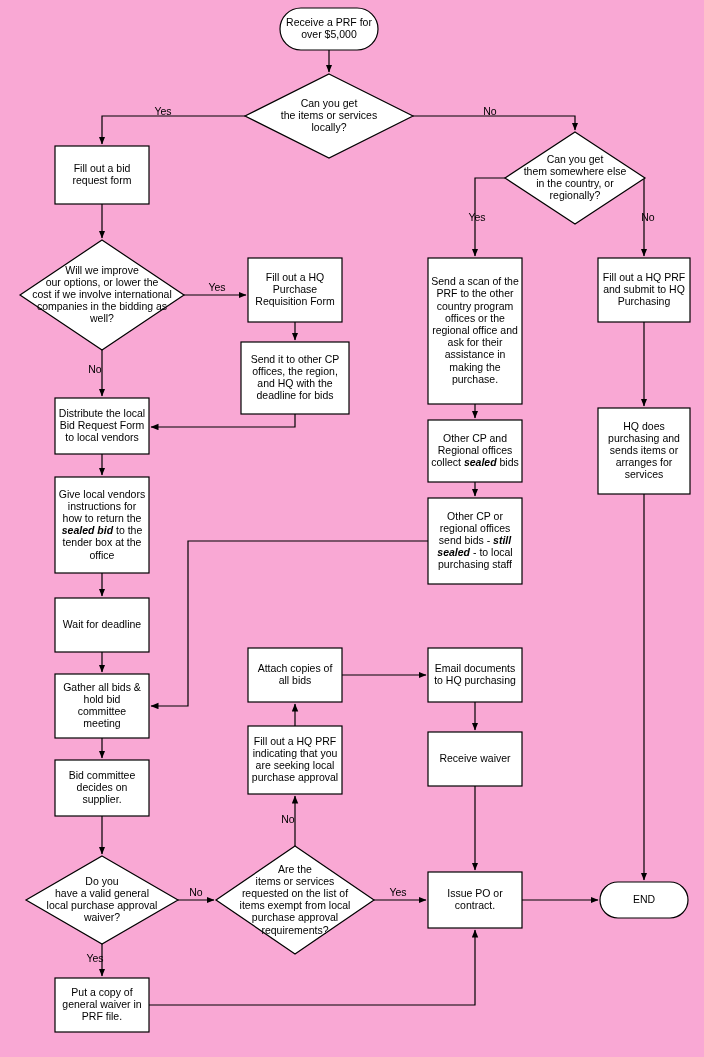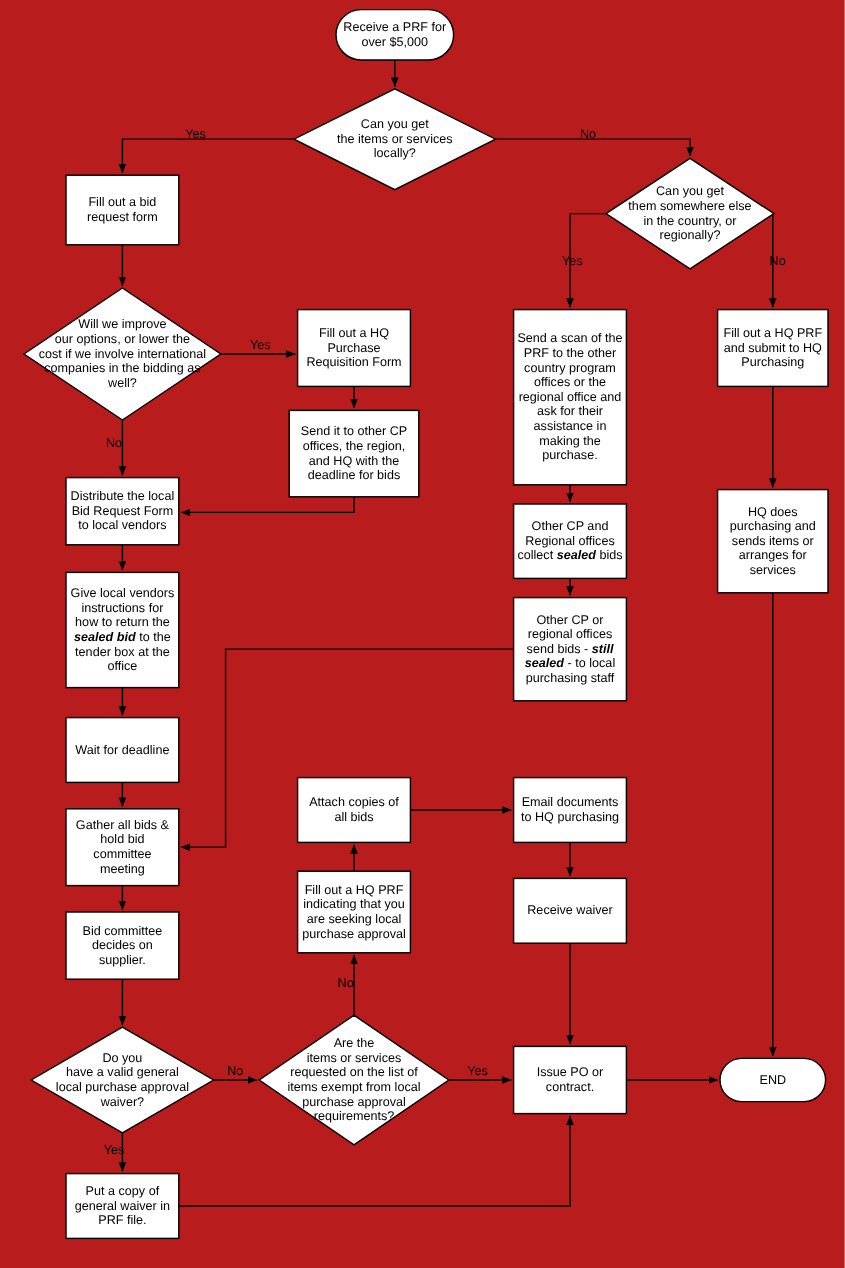--- a/index.html
+++ b/index.html
@@ -1,17 +1,17 @@
 <!DOCTYPE html>
 <html><head>
 <meta charset="utf-8">
 <style>
   html,body{margin:0;padding:0;background:#ffffff;}
   body{font-family:"Liberation Sans","DejaVu Sans",sans-serif;}
-  #chart-root{position:relative;width:704px;height:1057px;background:#b91c1c;overflow:hidden;}
+  #chart-root{position:relative;width:704px;height:1057px;background:#f9a8d4;overflow:hidden;}
   svg{display:block;}
   .node-shape{fill:#ffffff;stroke:#000000;stroke-width:1.2;}
   .edge-line{stroke:#000000;stroke-width:1.2;fill:none;}
   .node-text{font-family:"Liberation Sans","DejaVu Sans",sans-serif;font-size:10.5px;fill:#000000;text-anchor:middle;dominant-baseline:middle;}
   .node-text .em{font-style:italic;font-weight:bold;}
   .edge-label{font-family:"Liberation Sans","DejaVu Sans",sans-serif;font-size:10.5px;fill:#000000;text-anchor:middle;dominant-baseline:middle;}
 </style>
 </head>
 <body>
 

